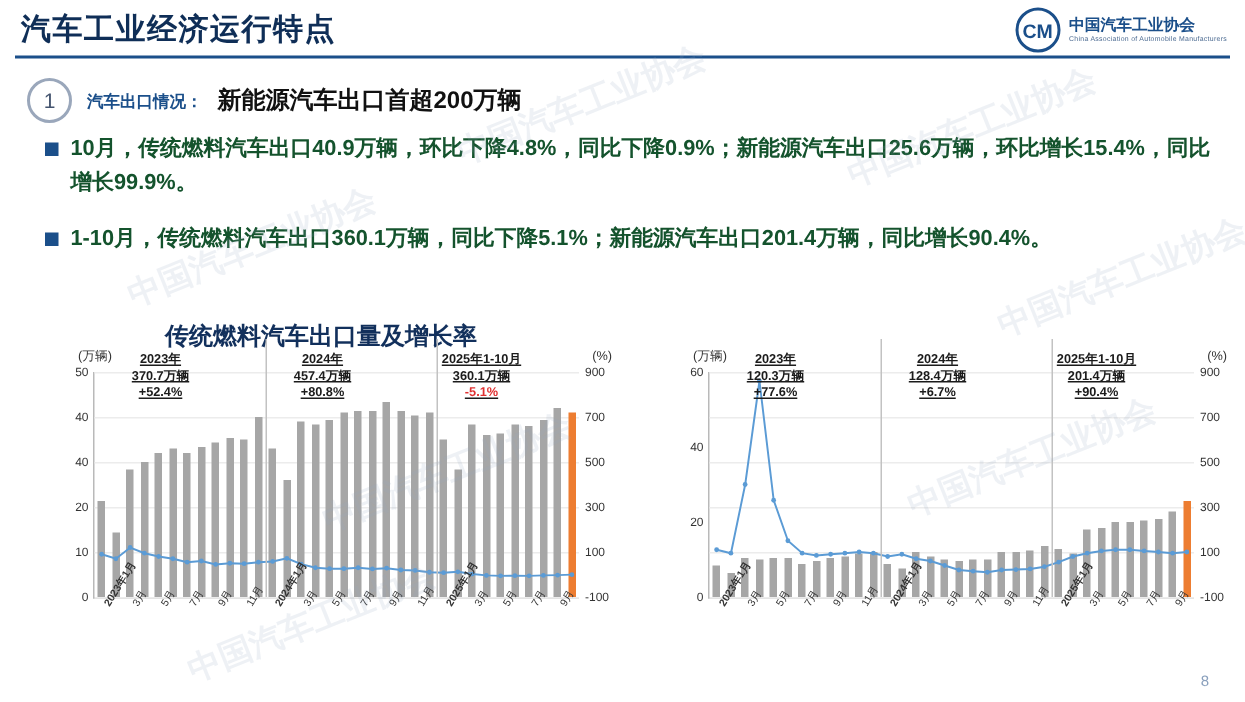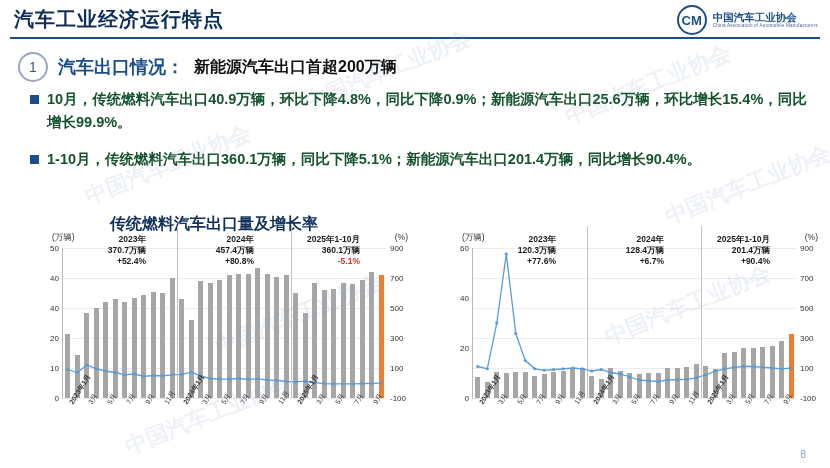--- a/index.html
+++ b/index.html
@@ -40,21 +40,21 @@
   
   .sec{
     position:absolute;left:18px;top:52px;display:flex;align-items:center;gap:10px;
   }
   .sec .num{
     width:26px;height:26px;border-radius:50%;
     border:2px solid #9aa7bb;color:#44546f;
     font-size:14px;display:flex;align-items:center;justify-content:center;
     background:#fff;
   }
-  .sec .t1{font-size:18px;font-weight:bold;color:#1b4f8a;}
+  .sec .t1{font-size:11px;font-weight:bold;color:#1b4f8a;}
   .sec .t2{font-size:16px;font-weight:bold;color:#111111;}
 
   
   .bullets{position:absolute;left:30px;top:88px;width:790px;}
   .bl{display:flex;gap:8px;margin-bottom:13px;}
   .bl .sq{width:9px;height:9px;background:#1b4f8a;margin-top:7px;flex:0 0 9px;}
   .bl .tx{font-size:14.5px;line-height:1.62;color:#14532d;font-weight:bold;}
 
   
   .chart{
@@ -80,21 +80,21 @@
   .bar{position:absolute;bottom:0;background:#a6a6a6;width:5px;}
   .bar.hl{background:#ED7D31;}
   .lineSvg{position:absolute;left:0;top:0;width:100%;height:100%;overflow:visible;}
   .xl{
     position:absolute;font-size:7px;color:#333;
     transform-origin:left top;transform:rotate(-58deg);
     white-space:nowrap;
   }
   .xl.bold{font-weight:bold;}
   .divx{position:absolute;width:1px;background:#c2c2c2;}
-  .ann{position:absolute;font-size:8.5px;line-height:1.32;color:#1b1b1b;text-align:right;font-weight:bold;}
+  .ann{position:absolute;font-size:8.5px;line-height:1.32;color:#1b1b1b;text-align:center;font-weight:bold;text-decoration:underline;}
   .ann .neg{color:#e03131;}
   .pageno{position:absolute;right:24px;bottom:8px;font-size:10px;color:#8aa0bd;}
 
   
   .wm{position:absolute;color:rgba(150,170,195,0.16);font-size:22px;font-weight:bold;
       transform:rotate(-22deg);pointer-events:none;white-space:nowrap;}
 </style>
 </head>
 <body>
 

